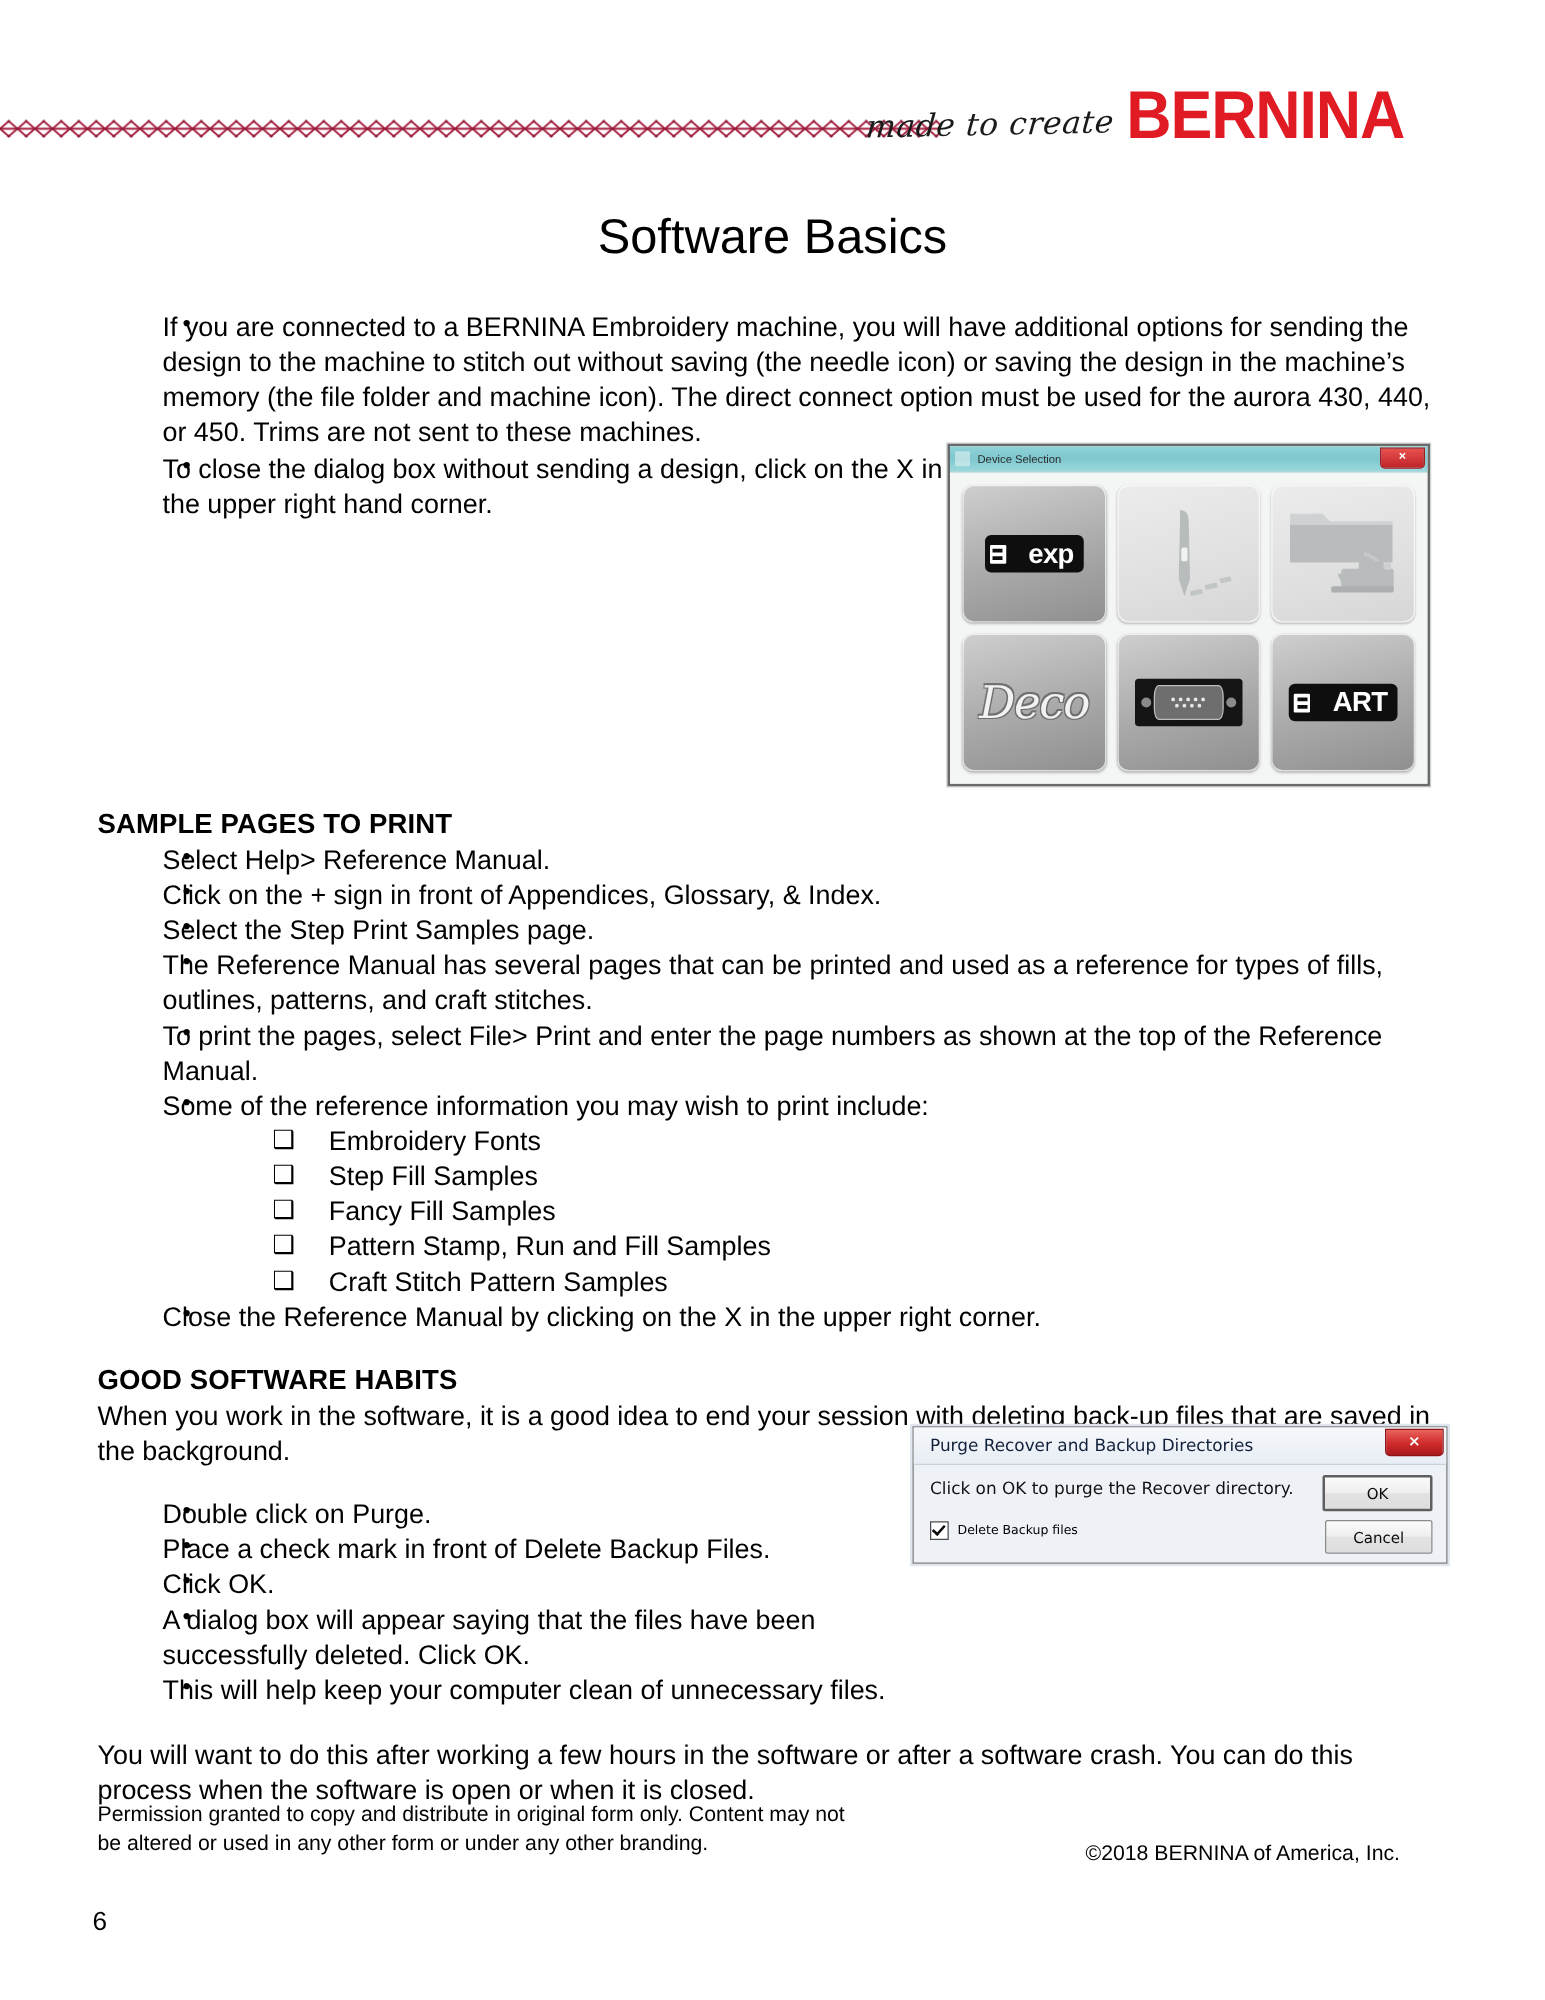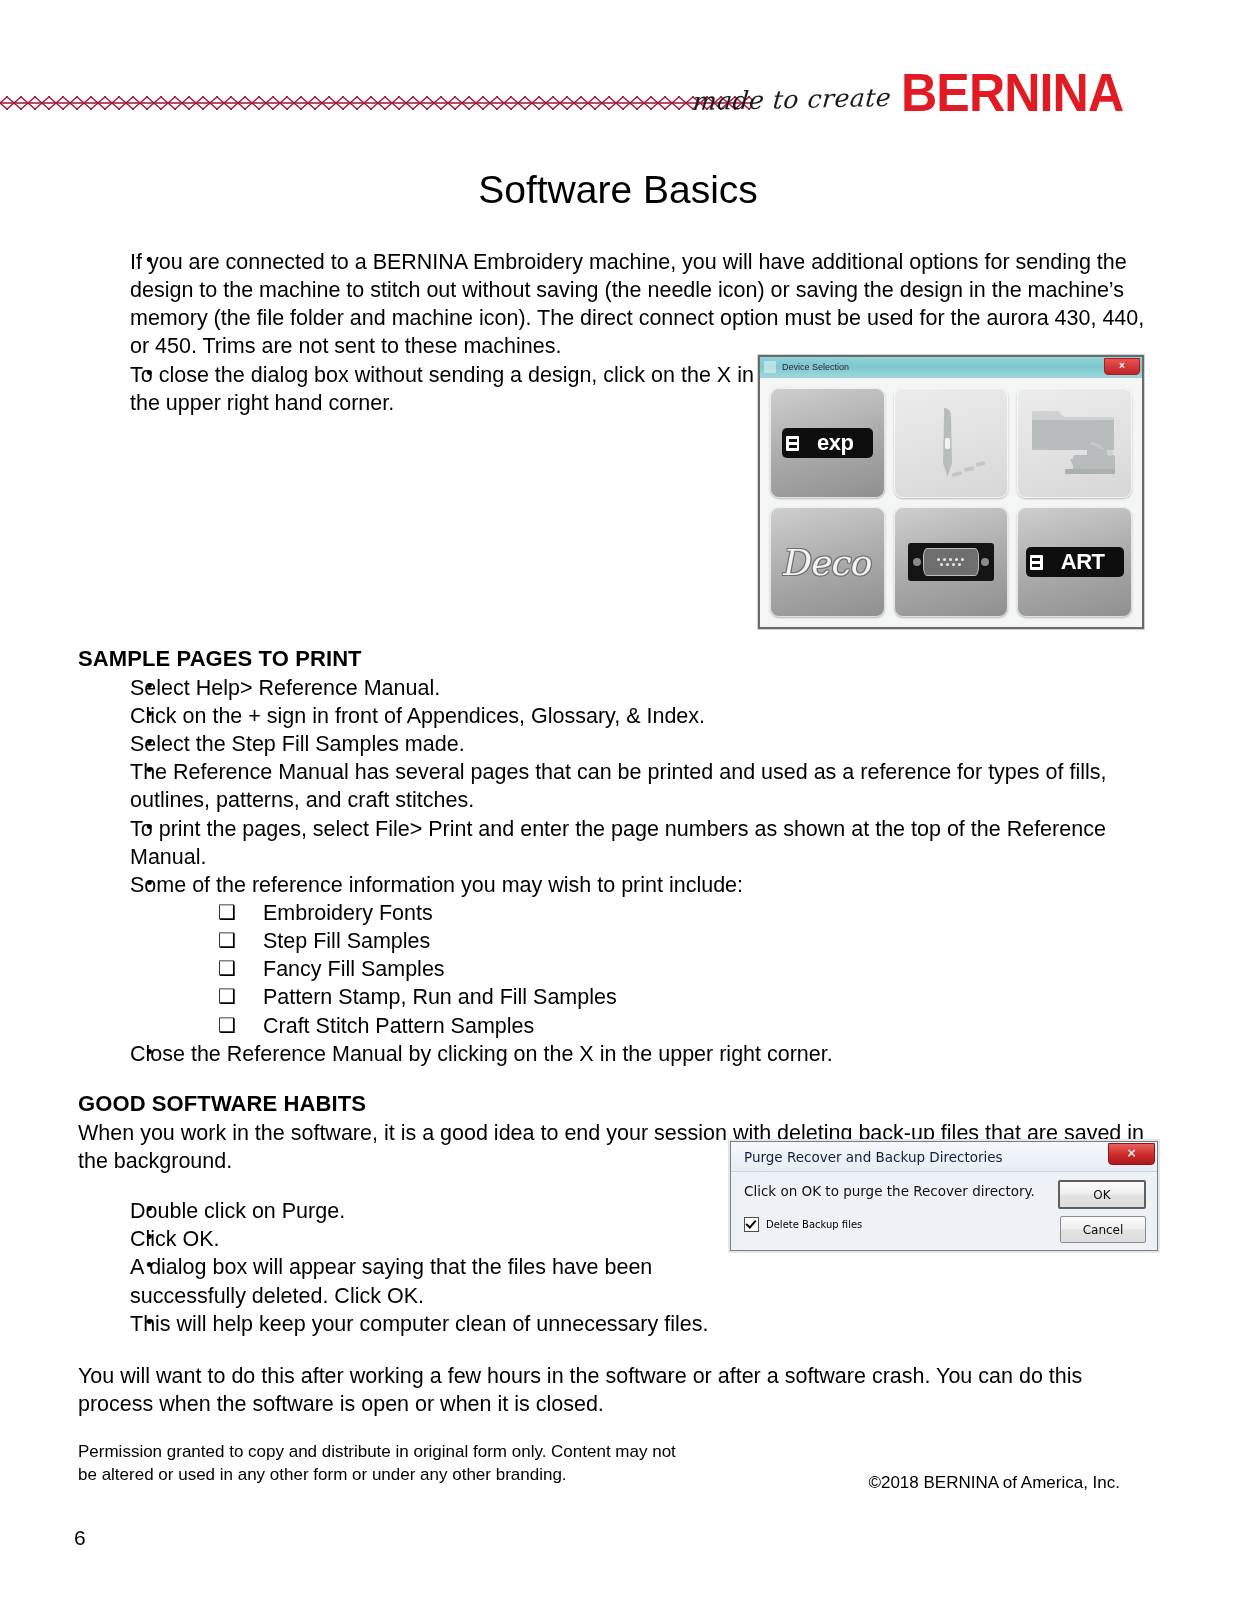--- a/index.html
+++ b/index.html
@@ -208,21 +208,21 @@
     background: linear-gradient(165deg, #cfcfcf 0%, #a9a9a9 55%, #8f8f8f 100%);
   }
   .tile-light {
     background: linear-gradient(165deg, #ececec 0%, #e0e0e0 60%, #d6d6d6 100%);
   }
   .usb-badge {
     display: flex;
     align-items: center;
     background: #0e0e0e;
     border-radius: 5px;
-    padding: 4px 19px 4px 4px;
+    padding: 4px 8px 4px 4px;
     gap: 18px;
   }
   .usb-badge .plug {
     width: 13px; height: 15px;
     background: #fff;
     position: relative;
     border-radius: 1px;
   }
   .usb-badge .plug::before,
   .usb-badge .plug::after {
@@ -439,21 +439,21 @@
     </li>
   </ul>
 
   <div style="height:228px;"></div>
 
   <h2 class="section-heading">SAMPLE PAGES TO PRINT</h2>
 
   <ul class="bullets lvl1">
     <li><span>Select Help&gt; Reference Manual.</span></li>
     <li><span>Click on the + sign in front of Appendices, Glossary, &amp; Index.</span></li>
-    <li><span>Select the Step Fill Samples made.</span></li>
+    <li><span>Select the Step Print Samples page.</span></li>
     <li><span>The Reference Manual has several pages that can be printed and used as a reference for types of fills, outlines, patterns, and craft stitches.</span></li>
     <li><span>To print the pages, select File&gt; Print and enter the page numbers as shown at the top of the Reference Manual.</span></li>
     <li><span>Some of the reference information you may wish to print include:</span></li>
   </ul>
 
   <ul class="lvl2">
     <li><span>Embroidery Fonts</span></li>
     <li><span>Step Fill Samples</span></li>
     <li><span>Fancy Fill Samples</span></li>
     <li><span>Pattern Stamp, Run and Fill Samples</span></li>
@@ -467,20 +467,21 @@
   <div style="height:22px;"></div>
 
   <h2 class="section-heading">GOOD SOFTWARE HABITS</h2>
 
   <p class="para indent-para">When you work in the software, it is a good idea to end your session with deleting back-up files that are saved in the background.</p>
 
   <div style="height:22px;"></div>
 
   <ul class="bullets lvl1">
     <li style="width:530px;"><span>Double click on Purge.</span></li>
+    <li style="width:530px;"><span>Place a check mark in front of Delete Backup Files.</span></li>
     <li style="width:530px;"><span>Click OK.</span></li>
     <li style="width:530px;"><span>A dialog box will appear saying that the files have been successfully deleted. Click OK.</span></li>
     <li><span>This will help keep your computer clean of unnecessary files.</span></li>
   </ul>
 
   <div style="height:24px;"></div>
 
   <p class="para indent-para">You will want to do this after working a few hours in the software or after a software crash. You can do this process when the software is open or when it is closed.</p>
 </div>
 

